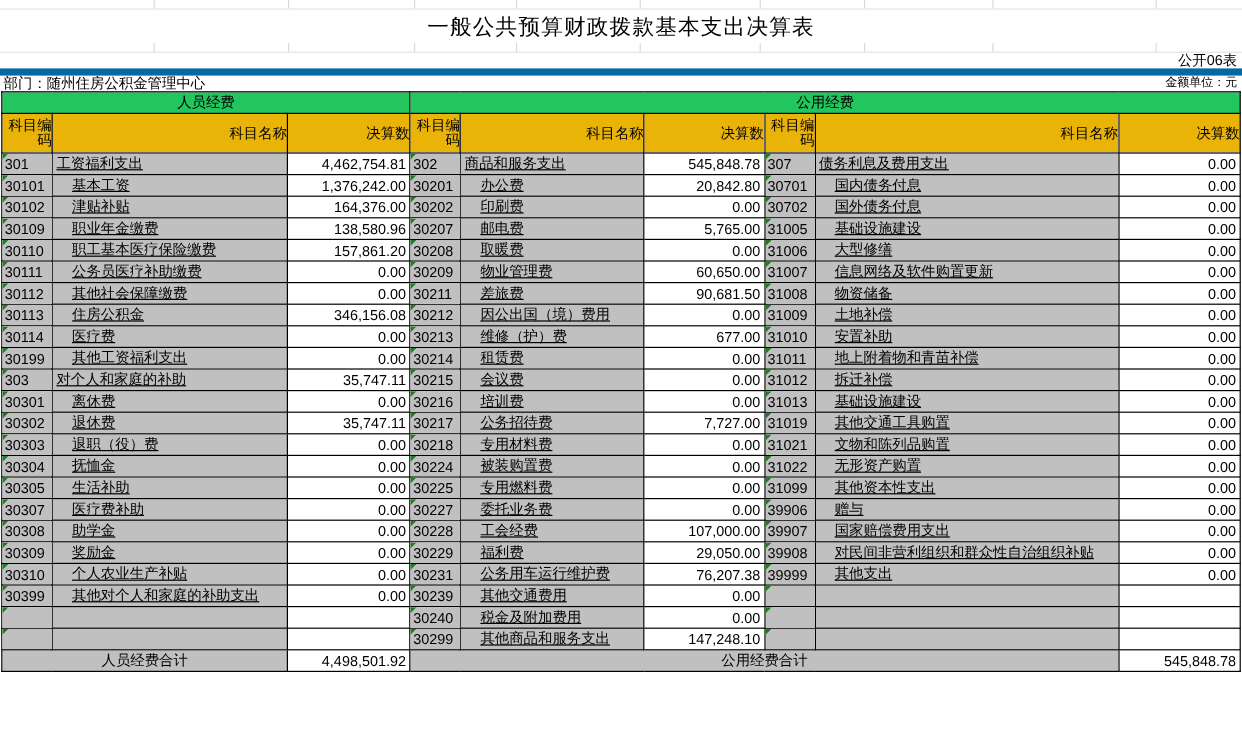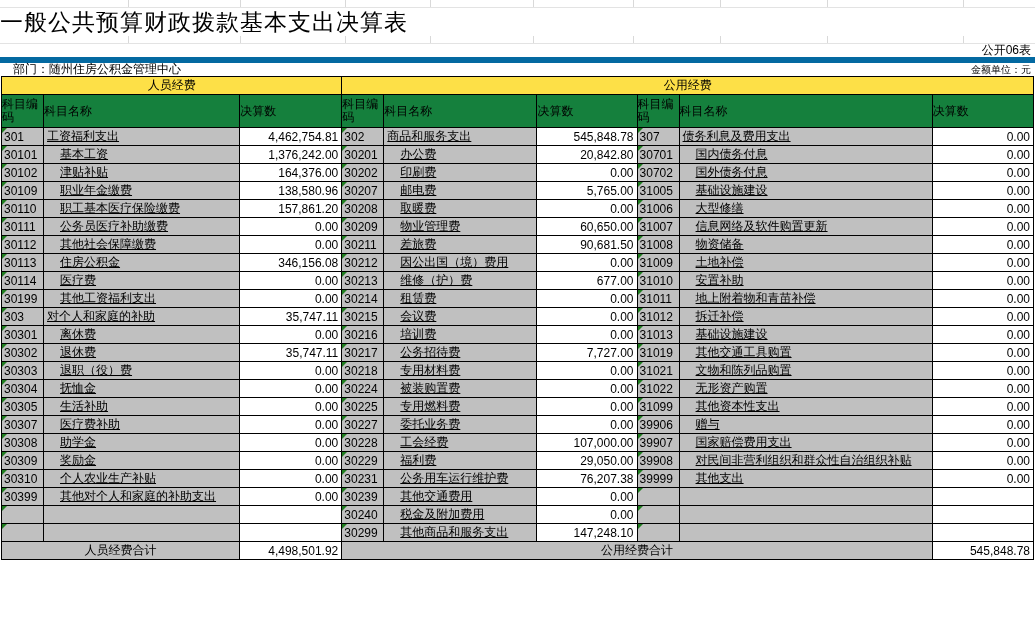--- a/index.html
+++ b/index.html
@@ -7,34 +7,34 @@
        font-family:"Liberation Sans",sans-serif;font-size:12px;color:#000}
   
   .vlines{background-repeat:no-repeat;background-size:1px 100%;
     background-image:linear-gradient(#d9d9d9,#d9d9d9),linear-gradient(#d9d9d9,#d9d9d9),
       linear-gradient(#d9d9d9,#d9d9d9),linear-gradient(#d9d9d9,#d9d9d9),
       linear-gradient(#d9d9d9,#d9d9d9),linear-gradient(#d9d9d9,#d9d9d9),
       linear-gradient(#d9d9d9,#d9d9d9),linear-gradient(#d9d9d9,#d9d9d9),
       linear-gradient(#d9d9d9,#d9d9d9);
     background-position:128px 0,240px 0,345px 0,430px 0,533px 0,633px 0,720px 0,827px 0,963px 0;}
   .r0{height:7px;border-bottom:1px solid #e3e3e3}
-  .r-title{height:28px;line-height:28px;text-align:left;font-size:23px;letter-spacing:1px}
+  .r-title{height:28px;line-height:28px;text-align:center;font-size:18px;letter-spacing:1px}
   .r1{height:7px;border-bottom:1px solid #e3e3e3}
   .r-code{height:13px;line-height:13px;text-align:right;padding-right:4px;border-bottom:6px solid #0369a1}
   .r-dept{height:13px;line-height:13px;display:flex;justify-content:space-between;align-items:center}
-  .r-dept .dept{padding-left:13px}
+  .r-dept .dept{padding-left:3px}
   .r-dept .unit{font-size:10px;padding-right:4px}
   
   table{border-collapse:collapse;table-layout:fixed;width:1033px;margin-left:1px}
   td,th{border:1px solid #000;padding:0;overflow:hidden;white-space:nowrap;
         height:17px;font-weight:normal;font-size:12px}
   .gray{background:#c0c0c0}
-  tr.band td{height:14px;text-align:center;background:#fde047}
-  tr.hdr th{height:32px;text-align:left;vertical-align:middle;line-height:13px;
-            background:#15803d;white-space:normal}
+  tr.band td{height:14px;text-align:center;background:#22c55e}
+  tr.hdr th{height:32px;text-align:right;vertical-align:middle;line-height:13px;
+            background:#eab308;white-space:normal}
   tbody td.code{background:#c0c0c0;padding-left:2px;position:relative}
   tbody td.name{background:#c0c0c0;padding-left:3px}
   td.val{background:#fff;text-align:right;padding-right:3px}
   .nm{text-decoration:underline}
   td.ind .nm{margin-left:13px}
   .flag{position:absolute;top:0;left:0;width:0;height:0;
         border-top:5px solid #1e7d1e;border-right:5px solid transparent}
   tr.totals td{height:16px}
   .tc{text-align:center}
 </style>

